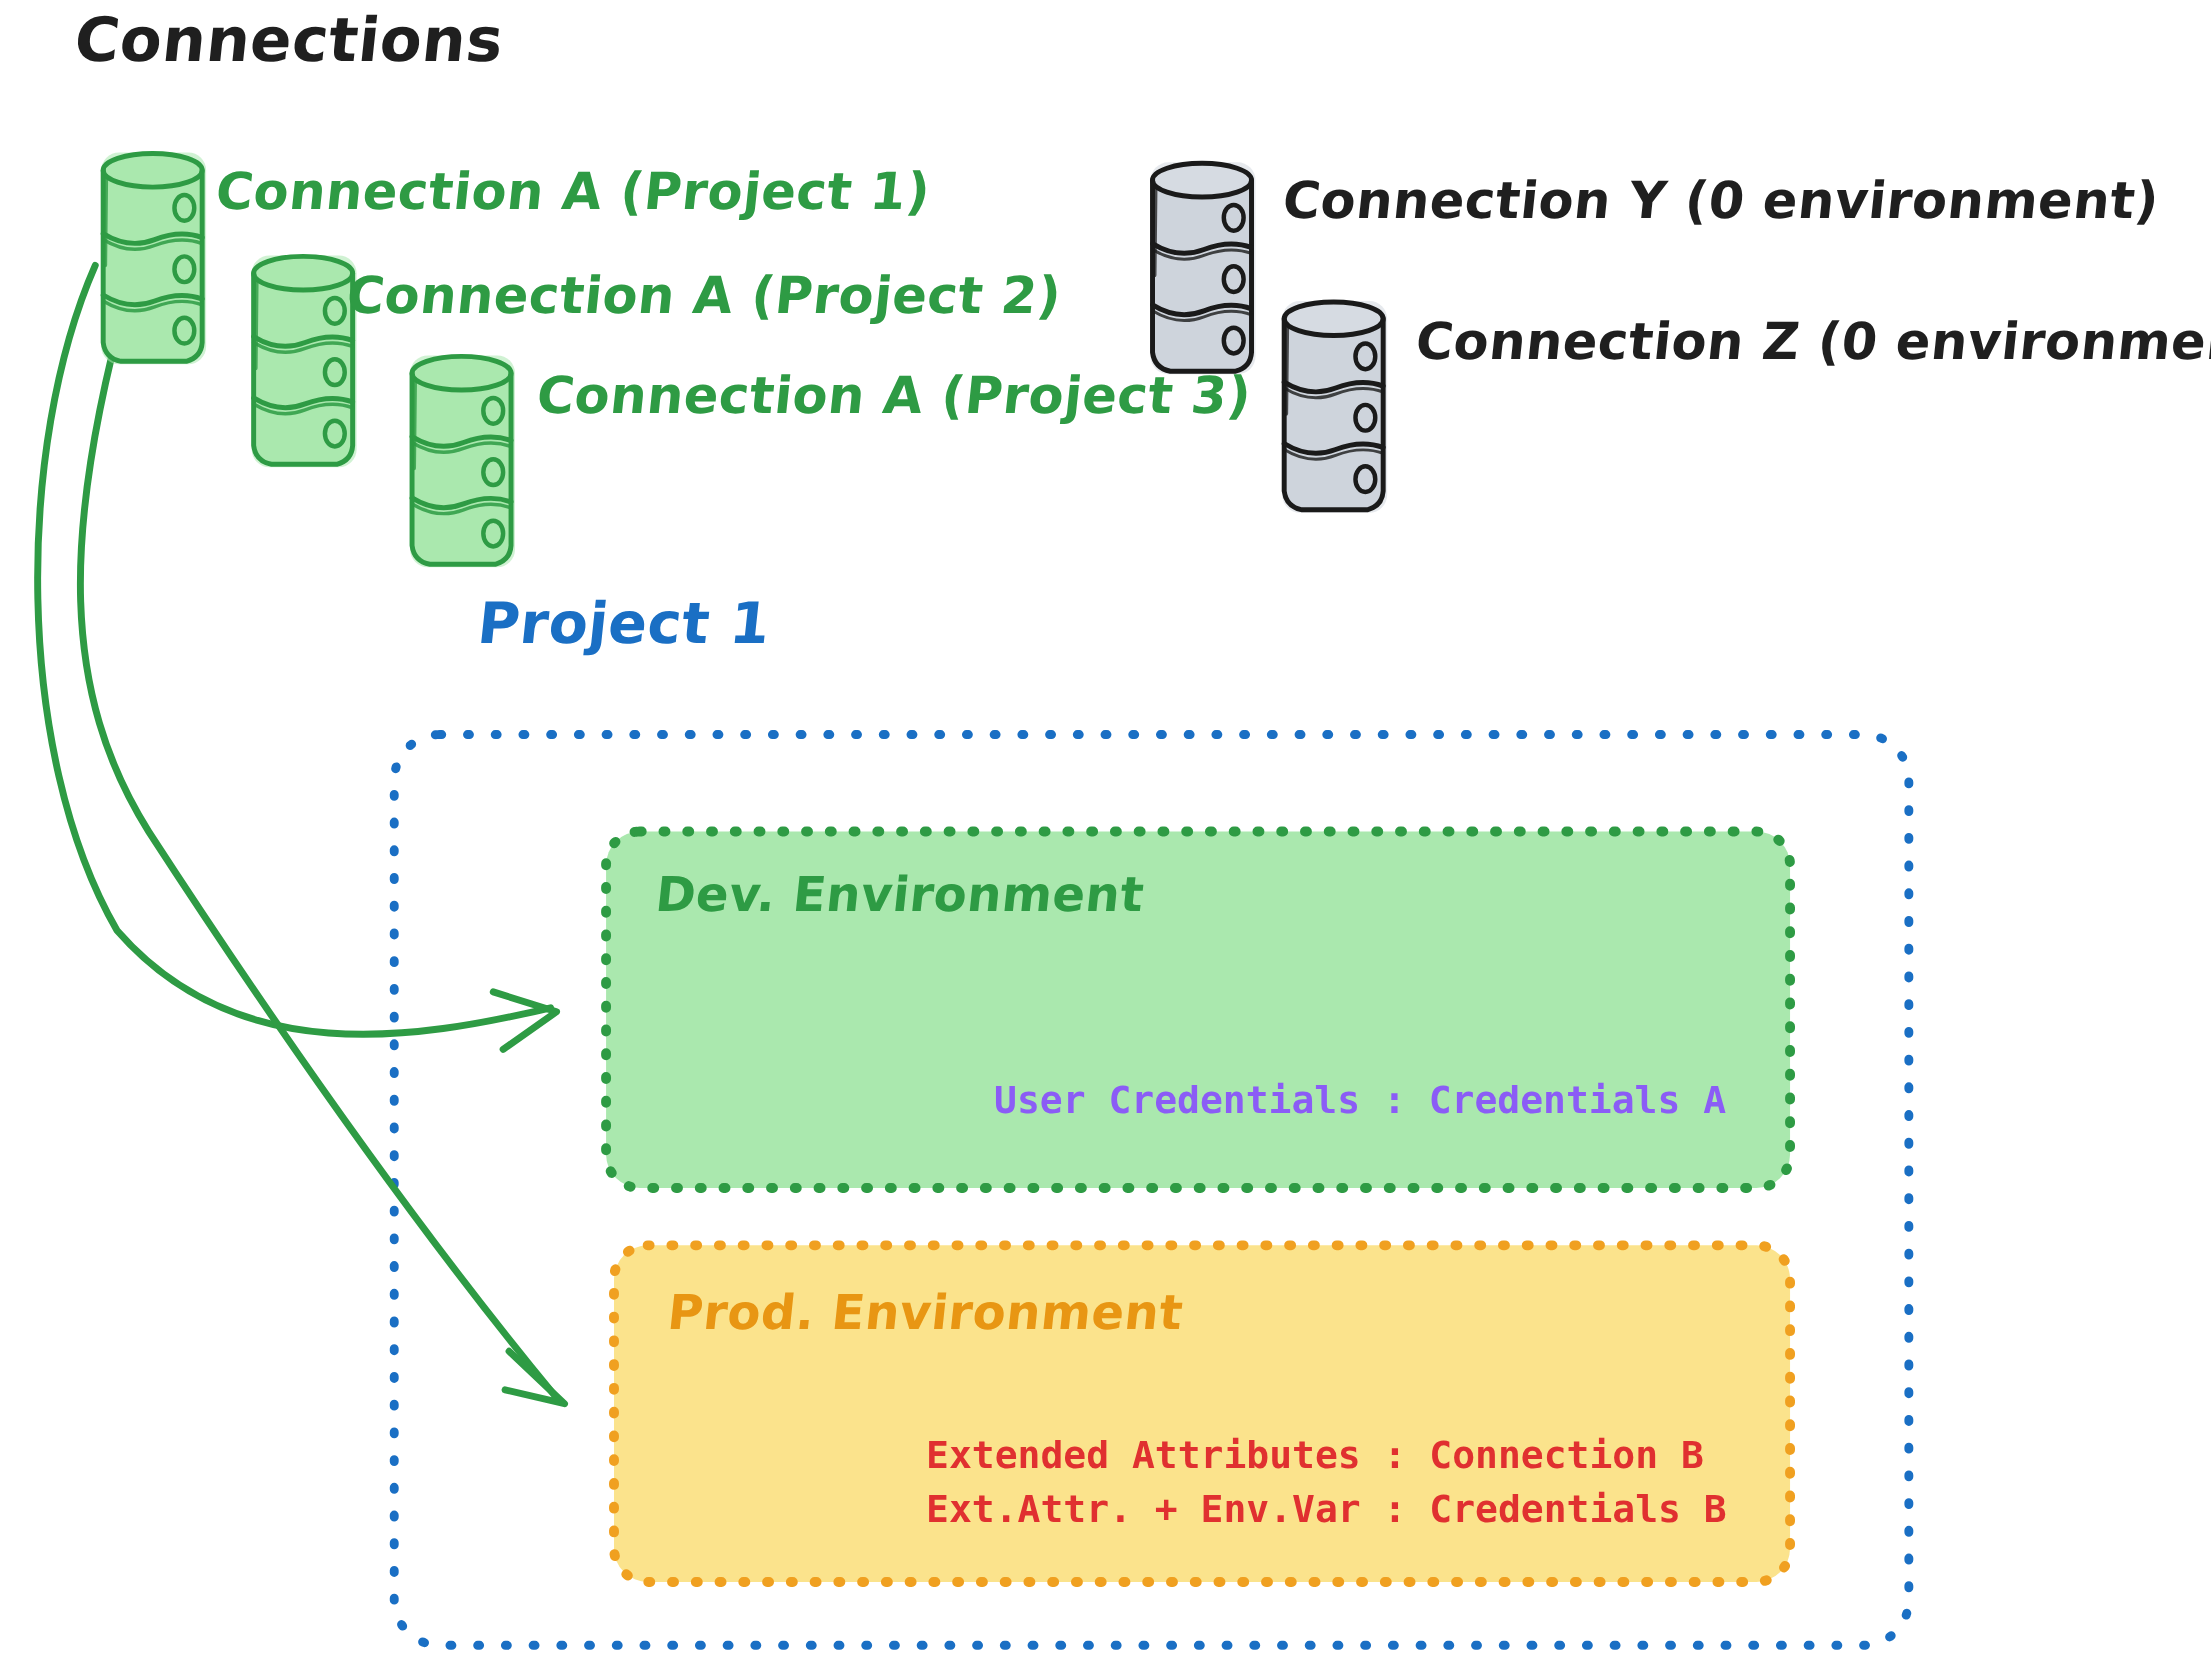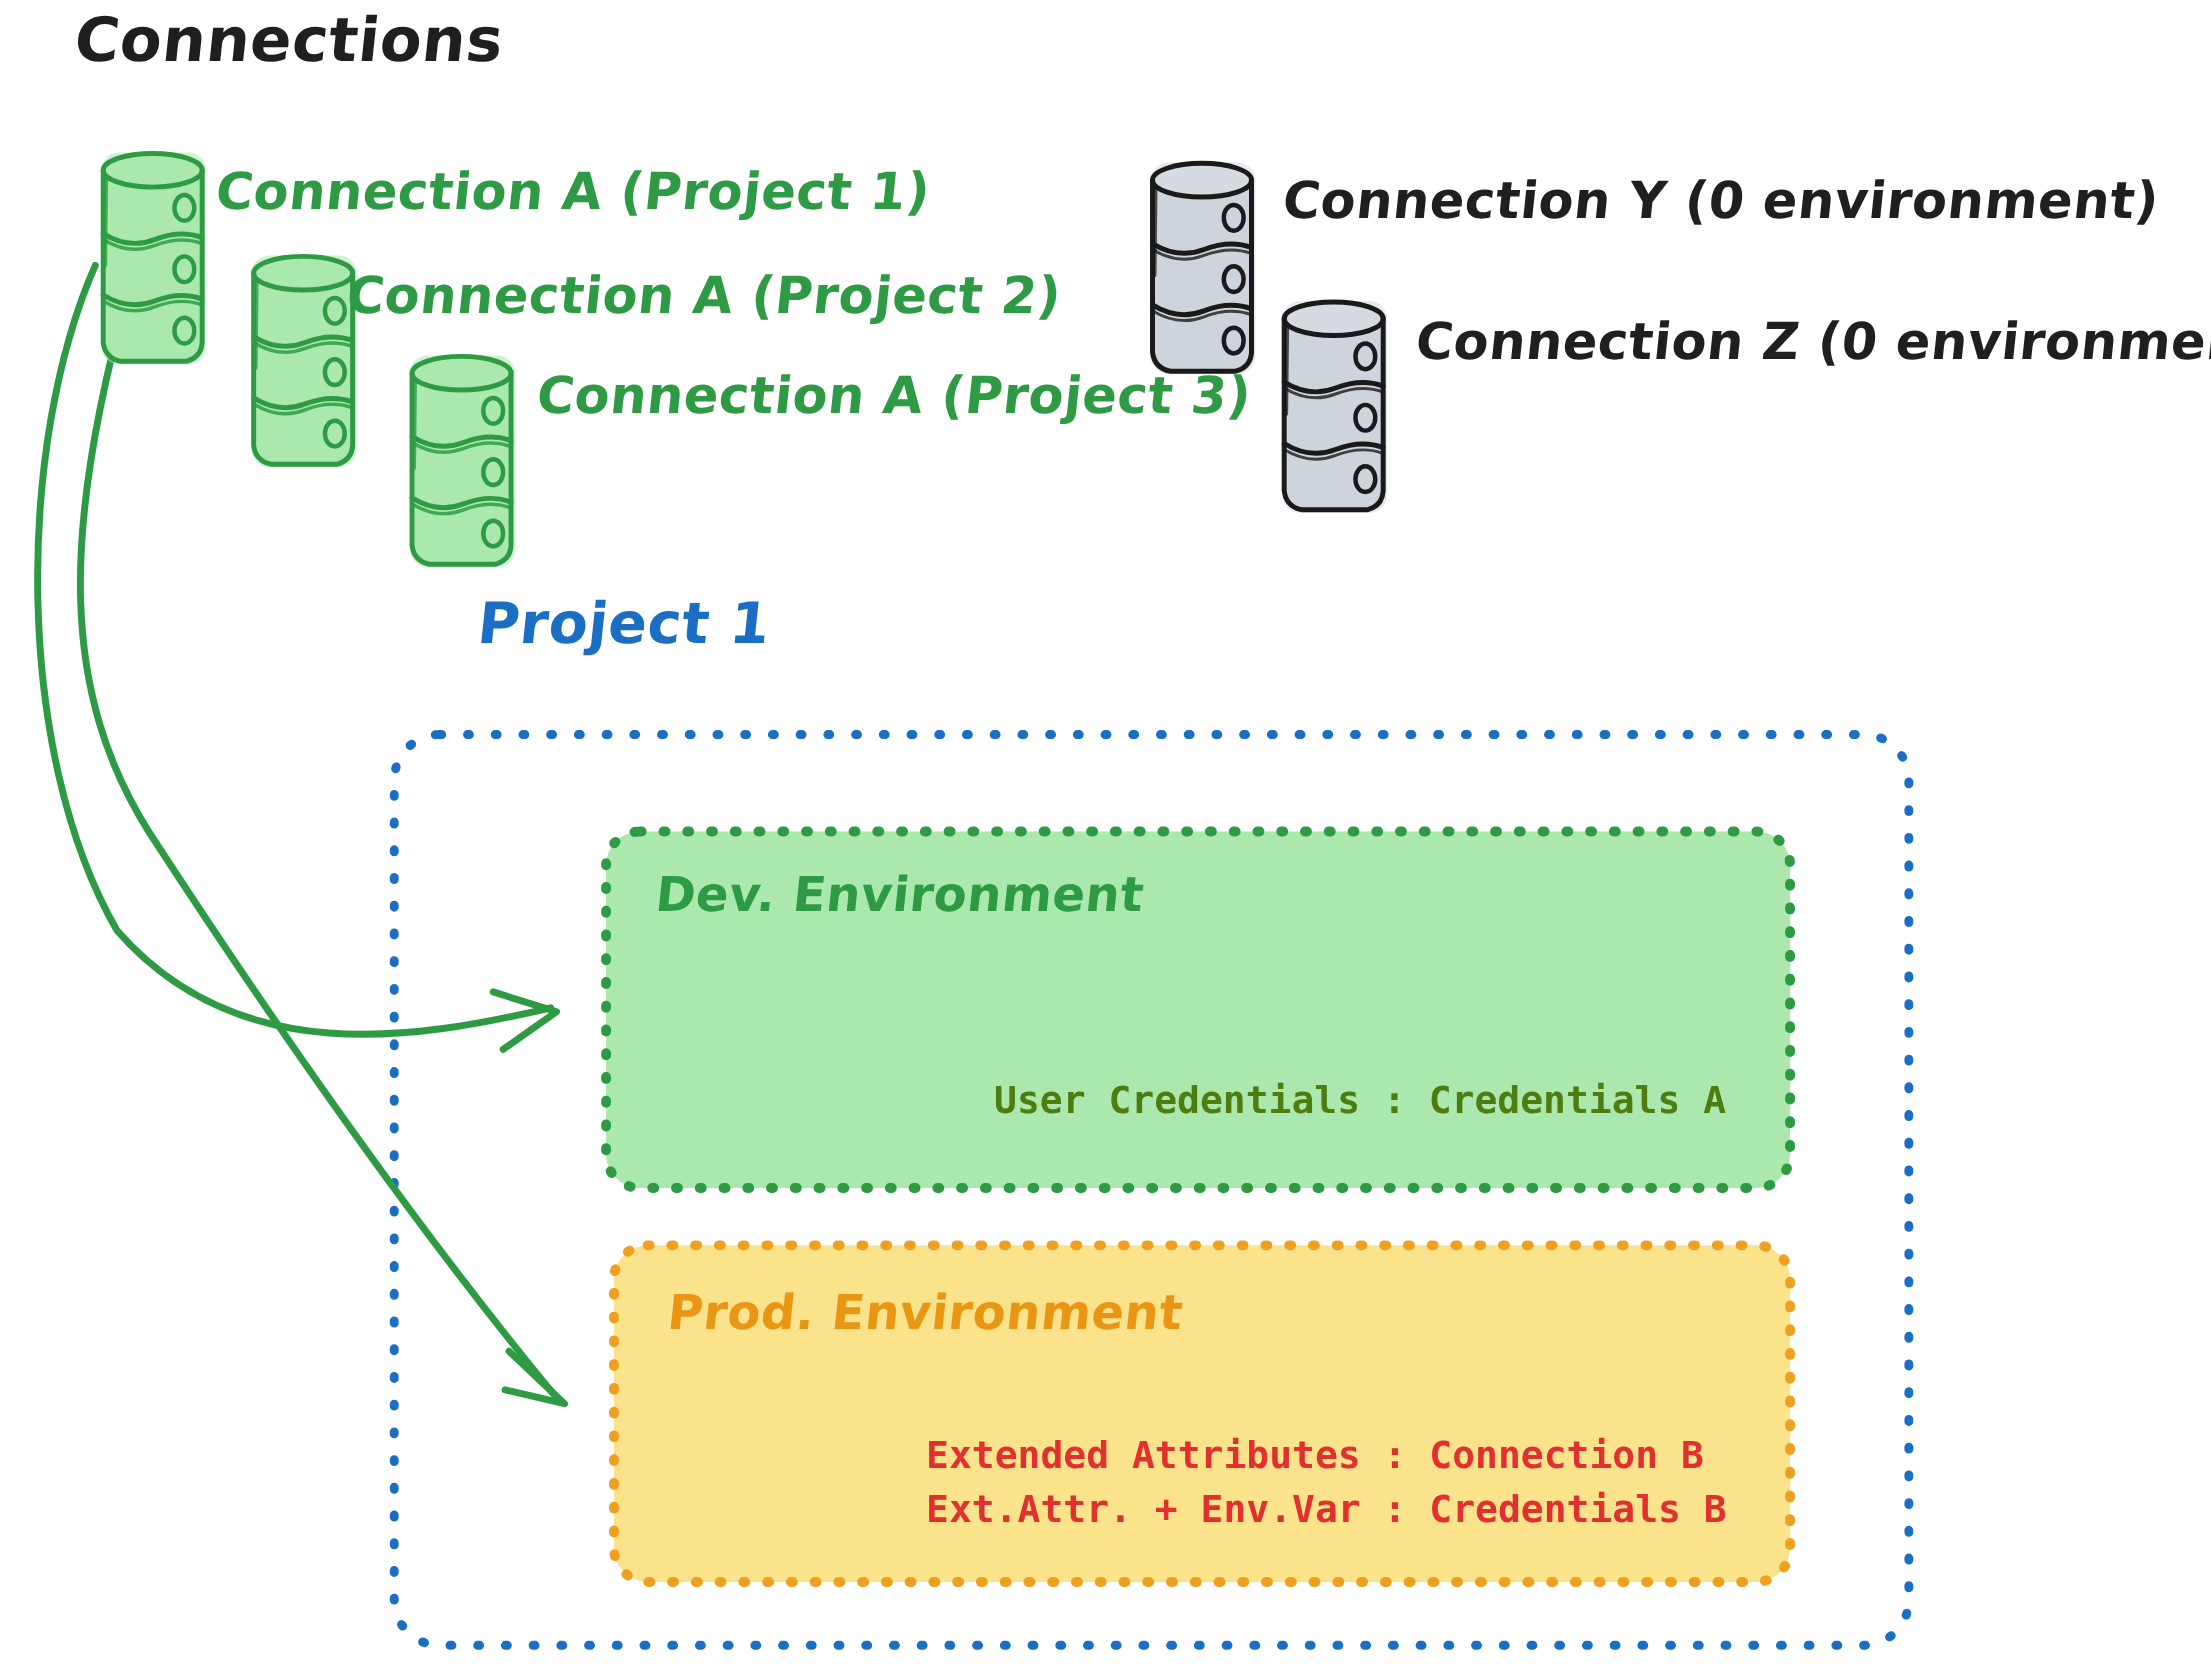--- a/index.html
+++ b/index.html
@@ -48,21 +48,21 @@
     color: #1f1f1f;
   }
   #label-conn-a-1 { left: 216px; top: 165px; font-size: 51px; color: #2e9b44; }
   #label-conn-a-2 { left: 347px; top: 269px; font-size: 51px; color: #2e9b44; }
   #label-conn-a-3 { left: 537px; top: 369px; font-size: 51px; color: #2e9b44; }
   #label-conn-y   { left: 1283px; top: 174px; font-size: 51px; color: #1f1f1f; }
   #label-conn-z   { left: 1416px; top: 315px; font-size: 51px; color: #1f1f1f; }
   #title-project  { left: 478px; top: 594px; font-size: 57px; color: #1a6fc4; }
   #label-dev-env  { left: 656px; top: 869px; font-size: 48px; color: #2e9b44; }
   #label-prod-env { left: 668px; top: 1287px; font-size: 48px; color: #e89613; }
-  #label-dev-cred { left: 994px; top: 1081px; font-size: 38px; color: #4d7c0f; }
+  #label-dev-cred { left: 994px; top: 1081px; font-size: 38px; color: #8b5cf6; }
   #label-prod-ea  { left: 926px; top: 1436px; font-size: 38px; color: #e03030; }
   #label-prod-ev  { left: 926px; top: 1490px; font-size: 38px; color: #e03030; }
 </style>
 </head>
 <body>
 
 <div id="canvas">
 
   <svg id="artwork" viewBox="0 0 2234 1691" xmlns="http://www.w3.org/2000/svg">
 

